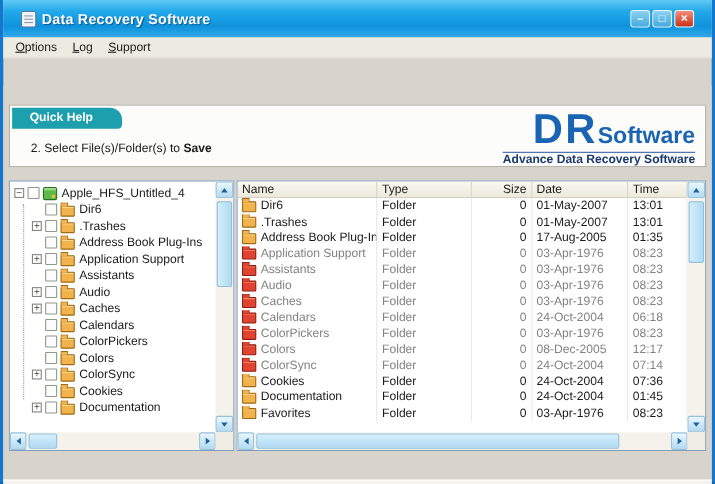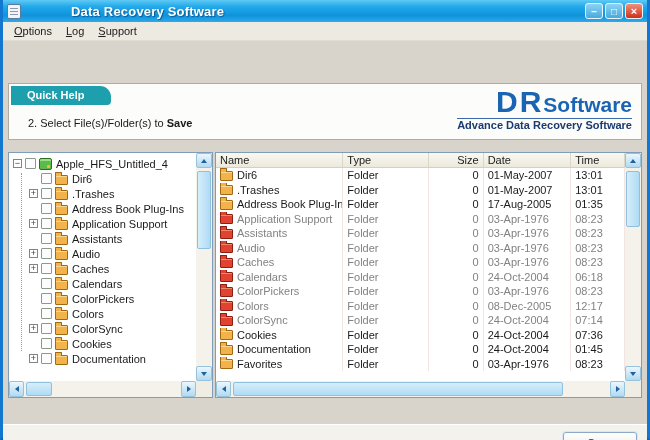--- a/index.html
+++ b/index.html
@@ -3,22 +3,22 @@
 <meta charset="utf-8">
 <style>
   * { margin:0; padding:0; box-sizing:border-box; }
   html,body { width:650px; height:440px; font-family:"Liberation Sans", sans-serif; }
   body { background:#9AA8B8; overflow:hidden; }
 
   .window { width:650px; height:440px; border-left:3px solid #1377D0; border-right:3px solid #1377D0;
             border-bottom:3px solid #0E5FB4; background:#D8D4CB; position:relative; }
 
   
-  .titlebar { height:22px; background:linear-gradient(#5FC9F4 0%, #22A9EA 30%, #0E93DC 70%, #2FA9E8 100%);
-              display:flex; align-items:center; padding:0 4px;gap:45px; }
+  .titlebar { height:34px; background:linear-gradient(#5FC9F4 0%, #22A9EA 30%, #0E93DC 70%, #2FA9E8 100%);
+              display:flex; align-items:center; padding:0 16px; }
   .app-icon { width:14px; height:15px; background:#F4F4F8; border:1px solid #5A7A9A; border-radius:2px;
               margin-right:5px; position:relative; flex:0 0 14px; }
   .app-icon::before { content:""; position:absolute; left:2px; top:3px; width:8px; height:1px;
               background:#8A9AB0; box-shadow:0 3px 0 #8A9AB0, 0 6px 0 #8A9AB0; }
   .title-text { color:#fff; font-weight:bold; font-size:13px; text-shadow:1px 1px 1px rgba(0,40,90,.55);
               flex:1; letter-spacing:.2px; }
   .win-btns { display:flex; gap:2px; }
   .win-btn { width:18px; height:16px; border:1px solid #EAF6FC; border-radius:3px; font-size:10px;
              color:#fff; display:flex; align-items:center; justify-content:center; font-weight:bold;
              background:linear-gradient(#8ED2F2,#45AADE); }
@@ -37,21 +37,21 @@
   .qh-panel { position:absolute; left:5px; right:5px; top:17px; height:57px; background:#FCFCFA;
               border:1px solid #AEaCA2; }
   .qh-tab { position:absolute; left:2px; top:2px; height:19px; min-width:100px; background:#1E9FAD;
             color:#fff; font-size:11px; font-weight:bold; line-height:19px; padding:0 14px 0 16px;
             border-radius:0 11px 4px 0; }
   .qh-step { position:absolute; left:19px; top:33px; font-size:11px; color:#1A1A1A; }
   .qh-step b { font-weight:bold; }
 
   .logo { position:absolute; right:9px; top:3px; text-align:right; line-height:1; }
   .logo-main { color:#1A64B4; font-weight:bold; white-space:nowrap; }
-  .logo-dr { font-size:30px; letter-spacing:2px; }
+  .logo-dr { font-size:38px; letter-spacing:2px; }
   .logo-sw { font-size:21px; }
   .logo-tag { font-size:11px; font-weight:bold; color:#1A3A70; border-top:1px solid #3A6AAA;
               margin-top:1px; padding-top:1px; white-space:nowrap; }
 
   
   .panel { position:absolute; top:86px; height:246px; background:#fff; border:1px solid #7F9DB9; }
   .tree-panel { left:5px; width:205px; }
   .table-panel { left:212px; right:5px; }
 
   

